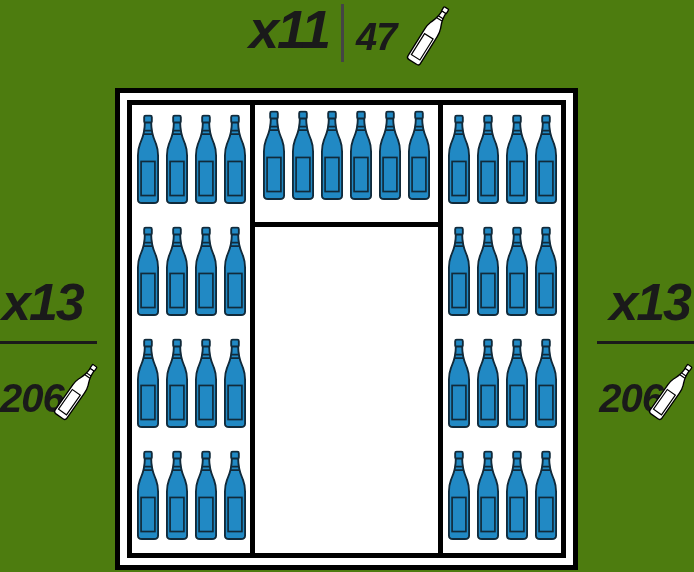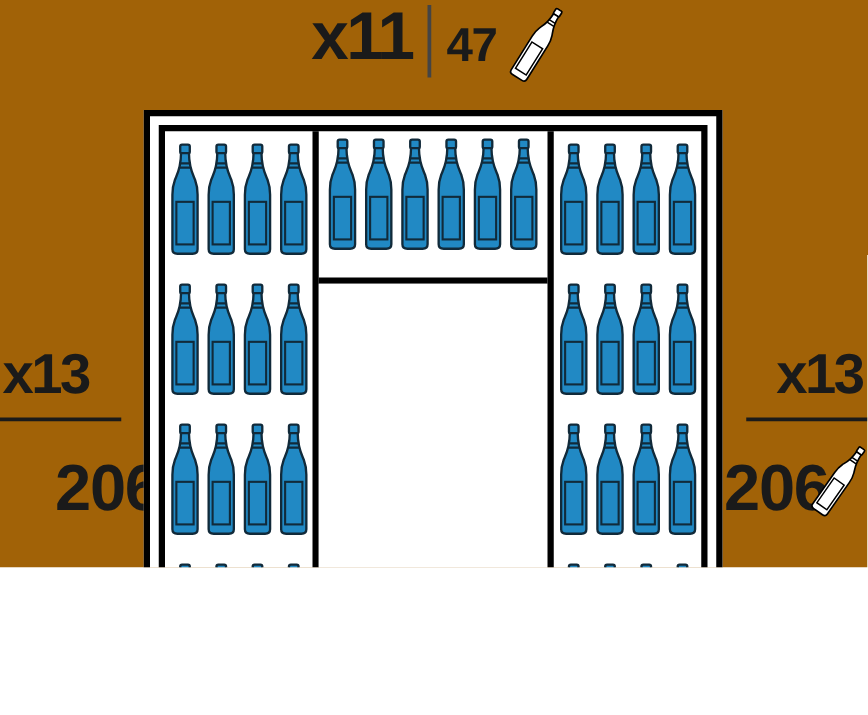--- a/index.html
+++ b/index.html
@@ -1,18 +1,19 @@
 <!DOCTYPE html>
 <html><head>
 <meta charset="utf-8">
 <style>
   html,body{margin:0;padding:0;background:#ffffff;}
   .stage{
-    position:relative;width:694px;height:454px;background:#a16207;overflow:hidden;
+    position:relative;width:694px;height:572px;background:#4d7c0f;overflow:hidden;
     font-family:"Liberation Sans",sans-serif;
+    font-style:italic;
     --bottle-fill:#2189C4; --bottle-outline:#112A3A; --frame:#000000;
     --text:#1A1A1A; --icon-fill:#FFFFFF; --icon-outline:#000000; --divider:#444444;
   }
   .bottle{ --bfill:var(--bottle-fill); --bstroke:var(--bottle-outline); width:28px;height:94px;display:block;flex:0 0 auto;}
   .icon-bottle{ --bfill:var(--icon-fill); --bstroke:var(--icon-outline); display:block;flex:0 0 auto;}
 
   
   .cabinet-outer{
     position:absolute;left:115px;top:88px;width:463px;height:482px;
     border:5px solid var(--frame);box-sizing:border-box;padding:7px;background:#fff;
@@ -38,26 +39,26 @@
     color:var(--text);
   }
   .top-label .mult{font-size:54px;font-weight:bold;line-height:1;letter-spacing:-2px;}
   .top-label .vline{width:3px;height:58px;background:var(--divider);margin:2px 0 0 12px;}
   .top-label .count{font-size:38px;font-weight:bold;line-height:1;margin:16px 0 0 12px;letter-spacing:-1px;}
   .top-label .icon-bottle{width:22px;height:68px;transform:rotate(32deg);margin-left:22px;}
 
   .side-label{position:absolute;top:276px;width:100px;color:var(--text);display:flex;flex-direction:column;}
   .side-label.left{left:0;align-items:flex-start;}
   .side-label.right{right:0;align-items:flex-end;}
-  .side-label .mult{font-size:45px;font-weight:bold;line-height:1;letter-spacing:-2px;}
+  .side-label .mult{font-size:52px;font-weight:bold;line-height:1;letter-spacing:-2px;}
   .side-label.left .mult{margin-left:2px;}
   .side-label.right .mult{margin-right:4px;}
   .side-label .hline{height:3px;background:var(--text);width:97px;margin-top:13px;}
   .side-label .count-row{display:flex;align-items:center;margin-top:26px;}
-  .side-label .count{font-size:52px;font-weight:bold;line-height:1;letter-spacing:-1px;padding-left:44px;}
+  .side-label .count{font-size:40px;font-weight:bold;line-height:1;letter-spacing:-1px;}
   .side-label .icon-bottle{width:21px;height:66px;transform:rotate(35deg);}
   .side-label.left .icon-bottle{margin-left:2px;margin-top:-11px;}
   .side-label.right .icon-bottle{margin-left:-2px;margin-right:12px;margin-top:-11px;}
 </style>
 </head>
 <body>
 
 <svg width="0" height="0" style="position:absolute" aria-hidden="true">
   <symbol id="bottle-shape" viewBox="0 0 30 100">
     <rect x="10.9" y="1.4" width="8.2" height="7.8" rx="1.6" style="fill:var(--bfill,#2189C4);stroke:var(--bstroke,#112A3A);stroke-width:2;stroke-linejoin:round"></rect>

